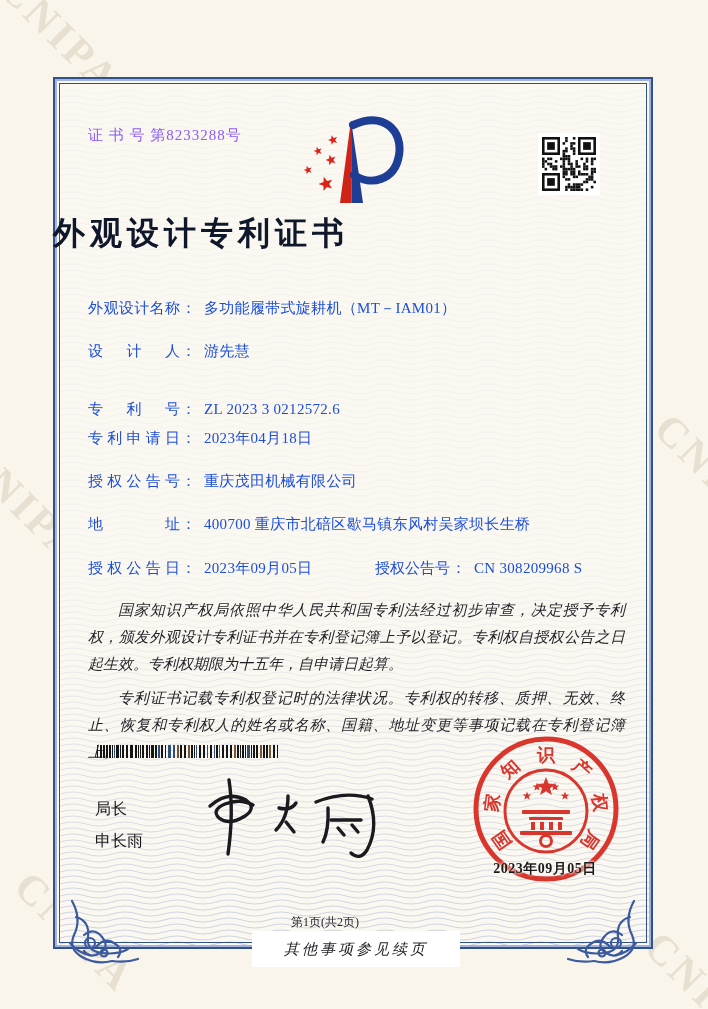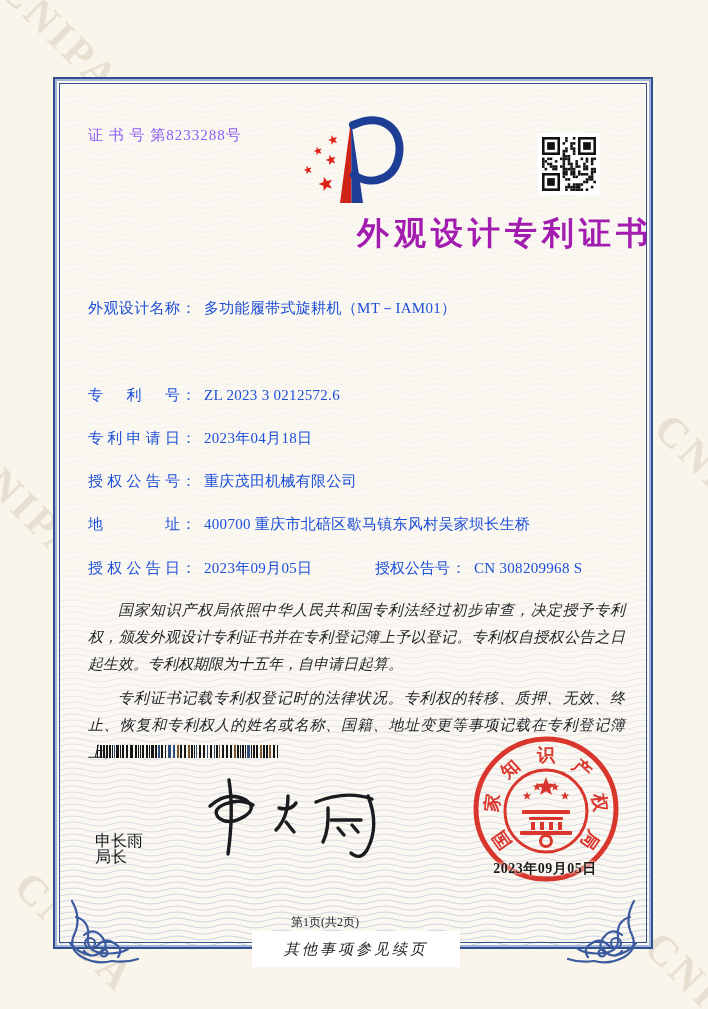--- a/index.html
+++ b/index.html
@@ -25,36 +25,36 @@
   .corner.br { right:11px; bottom:-28px; transform:scaleX(-1); }
 
   .content { position:absolute; inset:0; z-index:4; }
 
   .cert-number { position:absolute; left:88px; top:126px; font-size:15px; color:#8b5cf6; letter-spacing:1px; }
 
   .logo { position:absolute; left:296px; top:112px; }
 
   .qr { position:absolute; left:538px; top:133px; }
 
-  .title { position:absolute; left:53px; top:212px; width:600px; text-align:right;
-           font-size:32px; font-weight:bold; letter-spacing:5px; color:#a21caf; }
+  .title { position:absolute; left:53px; top:212px; width:600px; text-align:left;
+           font-size:32px; font-weight:bold; letter-spacing:5px; color:#0f172a; }
 
   .frow { position:absolute; left:88px; width:540px; font-size:15px; color:#1d4ed8; white-space:nowrap; }
   .flabel { display:inline-block; width:92px; text-align:justify; text-align-last:justify; vertical-align:bottom; }
   .fcolon { margin:0 8px 0 1px; }
   .fval { letter-spacing:0.3px; }
   .fpair2 { position:absolute; left:287px; top:0; }
 
   .paras { position:absolute; left:88px; top:597px; width:537px; font-size:15px; line-height:27px;
            color:#1f1f24; text-align:justify; font-style:italic; }
   .paras p { text-indent:2em; margin-bottom:7px; }
 
   .barcode { position:absolute; left:97px; top:745px; }
 
-  .sig-title { position:absolute; left:95px; top:847px; font-size:16px; color:#17171a;
+  .sig-title { position:absolute; left:95px; top:799px; font-size:16px; color:#17171a;
                font-family:"Liberation Sans","DejaVu Sans",sans-serif; }
   .sig-name  { position:absolute; left:95px; top:831px; font-size:16px; color:#17171a;
                font-family:"Liberation Sans","DejaVu Sans",sans-serif; }
   .signature { position:absolute; left:182px; top:772px; }
 
   .seal { position:absolute; left:470px; top:733px; }
   .seal-date { position:absolute; left:468px; top:860px; width:154px; text-align:center;
                font-size:14px; font-weight:bold; color:#1a1a1a; letter-spacing:0.5px;
                text-shadow:0 0 3px #fdfaf2, 0 0 3px #fdfaf2; }
 
@@ -402,21 +402,24 @@
         <rect x="4" y="39.98" width="17.99" height="17.99" fill="#111"></rect>
         <rect x="6.57" y="42.55" width="12.85" height="12.85" fill="#fff"></rect>
         <rect x="9.14" y="45.12" width="7.709999999999999" height="7.709999999999999" fill="#111"></rect>
       </svg>
 
     <div class="title">外观设计专利证书</div>
 
     <div class="frow" style="top:299px">
       <span class="flabel">外观设计名称</span><span class="fcolon">：</span><span class="fval">多功能履带式旋耕机（MT－IAM01）</span>
     </div>
-    <div class="frow" style="top:386px">
+    <div class="frow" style="top:342px">
+      <span class="flabel">设计人</span><span class="fcolon">：</span><span class="fval">游先慧</span>
+    </div>
+    <div class="frow" style="top:400px">
       <span class="flabel">专利号</span><span class="fcolon">：</span><span class="fval">ZL 2023 3 0212572.6</span>
     </div>
     <div class="frow" style="top:429px">
       <span class="flabel">专利申请日</span><span class="fcolon">：</span><span class="fval">2023年04月18日</span>
     </div>
     <div class="frow" style="top:472px">
       <span class="flabel">授权公告号</span><span class="fcolon">：</span><span class="fval">重庆茂田机械有限公司</span>
     </div>
     <div class="frow" style="top:515px">
       <span class="flabel">地址</span><span class="fcolon">：</span><span class="fval">400700 重庆市北碚区歇马镇东风村吴家坝长生桥</span>

